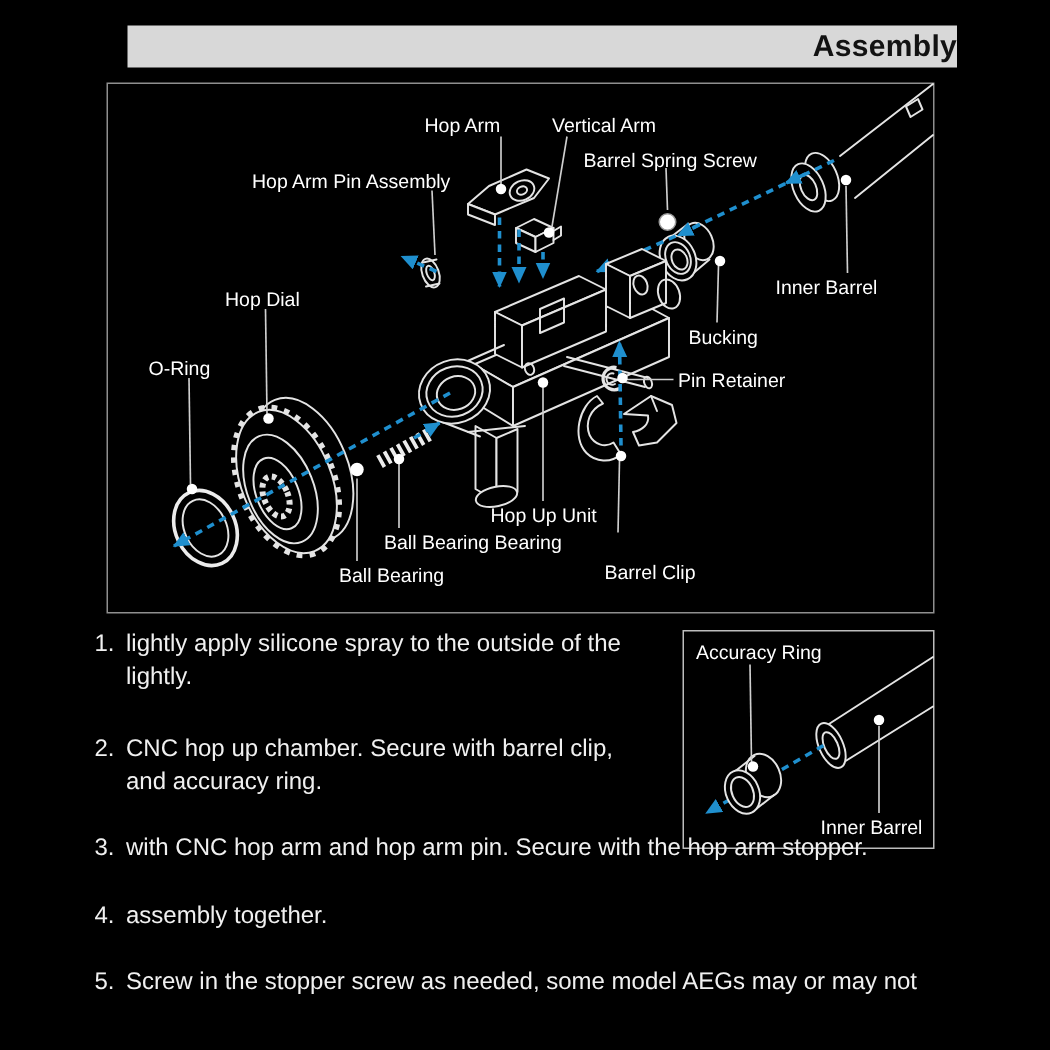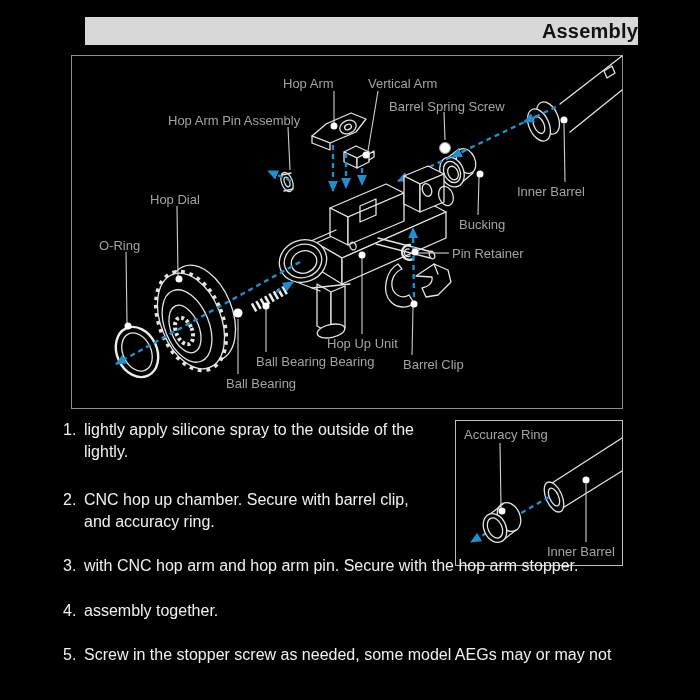--- a/index.html
+++ b/index.html
@@ -13,21 +13,21 @@
   svg.art{position:absolute;left:0;top:0;width:700px;height:700px;}
   .ln{stroke:#e4e4e4;stroke-width:1.3;fill:none;stroke-linejoin:round;stroke-linecap:round;}
   .lnf{stroke:#e4e4e4;stroke-width:1.3;fill:#000;stroke-linejoin:round;}
   .thick{stroke:#e4e4e4;stroke-width:2.2;fill:none;}
   .leader{stroke:#cfcfcf;stroke-width:1.1;fill:none;}
   .dot{fill:#fff;stroke:none;}
   .arr{stroke:#1f8fce;stroke-width:2.4;fill:none;stroke-dasharray:5 4;}
   .knurl{stroke:#e4e4e4;stroke-width:7;fill:none;stroke-dasharray:3.5 4.5;}
   .gear{stroke:#e4e4e4;stroke-width:4;fill:none;stroke-dasharray:3 2.5;}
   .spring{stroke:#ececec;stroke-width:9;fill:none;stroke-dasharray:2.5 2.5;}
-  .lbl{position:absolute;font-size:13px;color:#a3a3a3;white-space:nowrap;}
+  .lbl{position:absolute;font-size:13px;color:#ffffff;white-space:nowrap;}
   .instr{position:absolute;left:63px;color:#f0f0f0;font-size:16px;line-height:21.5px;display:flex;}
   .instr .num{width:21px;flex:none;}
   .instr .line{display:block;white-space:nowrap;}
 </style>
 </head>
 <body>
 
 <div class="page">
 
   <div class="title-bar">
@@ -229,21 +229,21 @@
   <span class="lbl" style="left:389px;top:99px">Barrel Spring Screw</span>
   <span class="lbl" style="left:168px;top:113px">Hop Arm Pin Assembly</span>
   <span class="lbl" style="left:517px;top:184px">Inner Barrel</span>
   <span class="lbl" style="left:459px;top:217px">Bucking</span>
   <span class="lbl" style="left:150px;top:192px">Hop Dial</span>
   <span class="lbl" style="left:99px;top:238px">O-Ring</span>
   <span class="lbl" style="left:452px;top:246px">Pin Retainer</span>
   <span class="lbl" style="left:327px;top:336px">Hop Up Unit</span>
   <span class="lbl" style="left:256px;top:354px">Ball Bearing Bearing</span>
   <span class="lbl" style="left:226px;top:376px">Ball Bearing</span>
-  <span class="lbl" style="left:403px;top:357px">Barrel Clip</span>
+  <span class="lbl" style="left:403px;top:374px">Barrel Clip</span>
 
   <span class="lbl" style="left:464px;top:427px">Accuracy Ring</span>
   <span class="lbl" style="left:547px;top:544px">Inner Barrel</span>
 
   <div class="instr" style="top:419px">
     <span class="num">1.</span>
     <span>
       <span class="line">lightly apply silicone spray to the outside of the</span>
       <span class="line">lightly.</span>
     </span>

